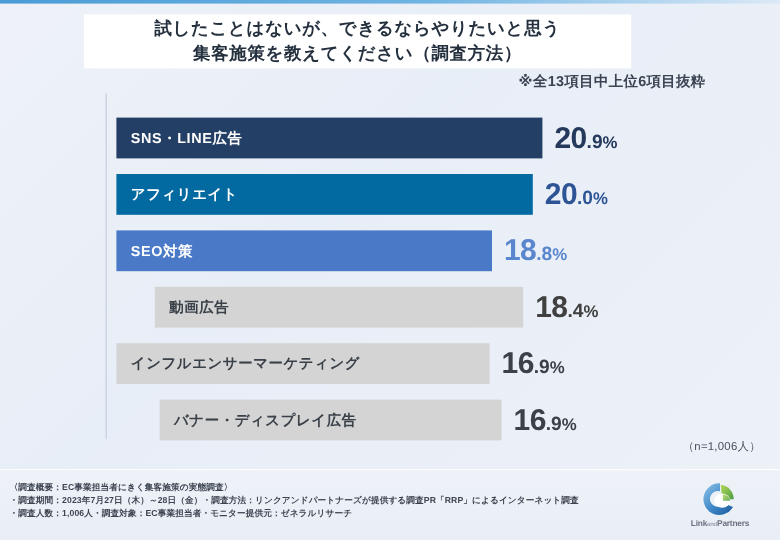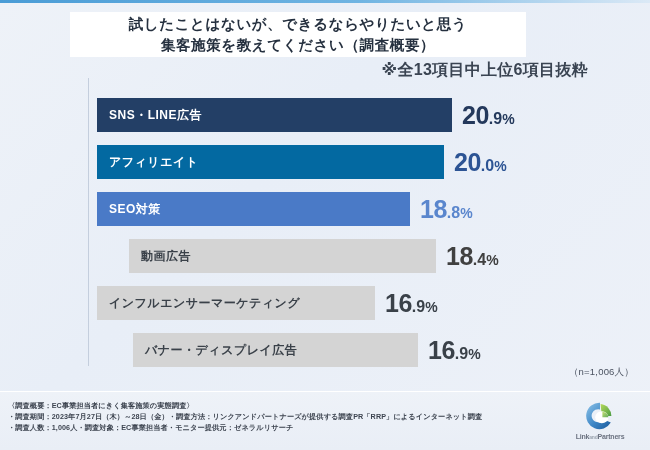--- a/index.html
+++ b/index.html
@@ -17,21 +17,21 @@
     position:absolute; top:12px; left:70px; width:456px; height:45px;
     background:#ffffff;
     display:flex; flex-direction:column; align-items:center; justify-content:center;
   }
   .titleline {
     font-size:14.5px; font-weight:bold; color:#25303f;
     letter-spacing:.6px; line-height:21px; white-space:nowrap;
   }
   #subnote {
     position:absolute; top:60px; right:62px;
-    font-size:16px; font-weight:bold; color:#3a4452; letter-spacing:.3px;
+    font-size:12px; font-weight:bold; color:#3a4452; letter-spacing:.3px;
   }
   #chart {
     position:absolute; top:78px; left:88px; width:500px; height:285px;
   }
   #axisline {
     position:absolute; top:78px; left:88px; width:1px; height:288px;
     background:#c4cedd;
   }
   .row {
     position:absolute; left:9px; height:34px;
@@ -83,21 +83,21 @@
   }
   #logotext .and { font-size:5px; color:#9aa3ae; }
 </style>
 </head>
 <body>
 
 <div id="topaccent"></div>
 
 <div id="titleband">
   <div class="titleline">試したことはないが、できるならやりたいと思う</div>
-  <div class="titleline">集客施策を教えてください（調査概要）</div>
+  <div class="titleline">集客施策を教えてください（調査方法）</div>
 </div>
 
 <div id="subnote">※全13項目中上位6項目抜粋</div>
 
 <div id="axisline"></div>
 <div id="chart">
     <div class="row" style="top: 0px;">
       <div class="bar" style="width: 355px; background: rgb(35, 63, 102);">
         <span class="barlabel" style="color: rgb(255, 255, 255);">SNS・LINE広告</span>
       </div>
@@ -115,21 +115,21 @@
       </div>
       <span class="value" style="color: rgb(90, 134, 205);"><span class="vint">18</span><span class="vdec">.8</span><span class="vpct">%</span></span>
     </div>
     <div class="row" style="top: 141px; padding-left: 32px;">
       <div class="bar" style="width: 307px; background: rgb(212, 212, 212);">
         <span class="barlabel" style="color: rgb(58, 65, 73);">動画広告</span>
       </div>
       <span class="value" style="color: #404040;"><span class="vint">18</span><span class="vdec">.4</span><span class="vpct">%</span></span>
     </div>
     <div class="row" style="top: 188px;">
-      <div class="bar" style="width: 278px; background: rgb(212, 212, 212);">
+      <div class="bar" style="width: 311px; background: rgb(212, 212, 212);">
         <span class="barlabel" style="color: rgb(58, 65, 73);">インフルエンサーマーケティング</span>
       </div>
       <span class="value" style="color: rgb(58, 65, 73);"><span class="vint">16</span><span class="vdec">.9</span><span class="vpct">%</span></span>
     </div>
     <div class="row" style="top: 235px; padding-left: 36px;">
       <div class="bar" style="width: 285px; background: rgb(212, 212, 212);">
         <span class="barlabel" style="color: rgb(58, 65, 73);">バナー・ディスプレイ広告</span>
       </div>
       <span class="value" style="color: rgb(58, 65, 73);"><span class="vint">16</span><span class="vdec">.9</span><span class="vpct">%</span></span>
     </div>

